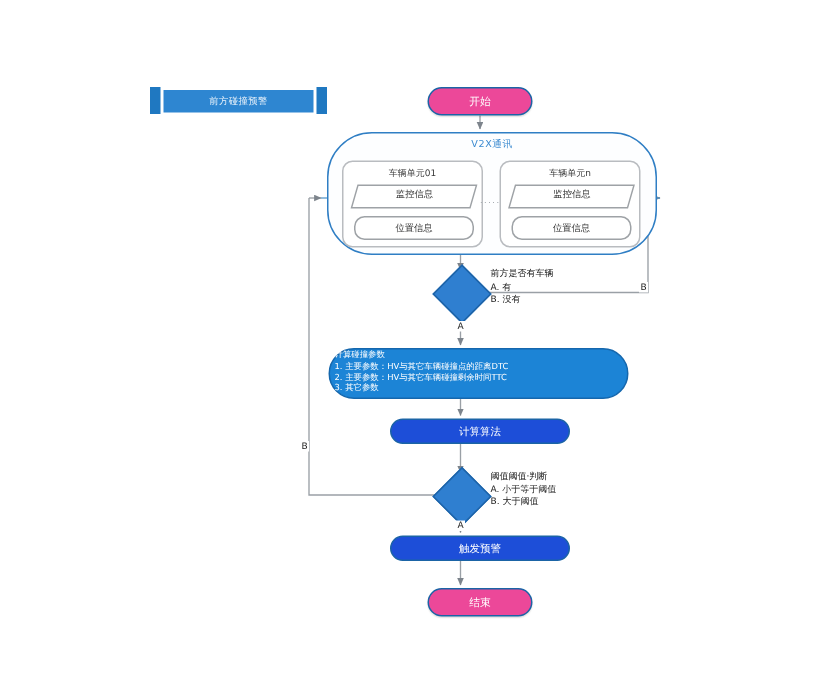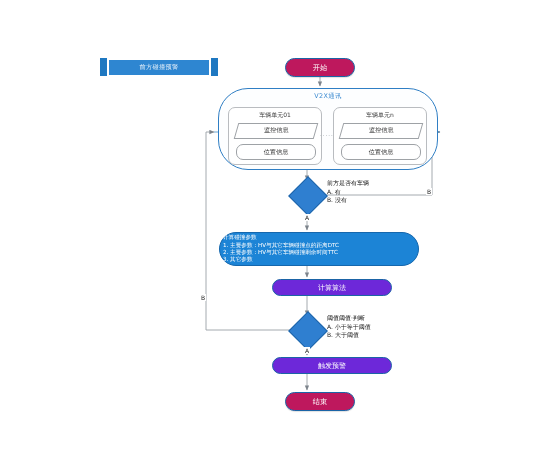--- a/index.html
+++ b/index.html
@@ -30,21 +30,21 @@
   .banner-bar.l{margin-right:2px;}
   .banner-body{
     flex:1 1 auto;height:15px;background:#2e86d1;
     display:flex;align-items:center;justify-content:center;
     color:#eaf3fb;font-size:6.2px;letter-spacing:.3px;
     filter:blur(.35px);
   }
 
   
   .pill{
-    background:#be185d;
+    background:#ec4899;
     border:1.2px solid #1b64a6;
     border-radius:11px;
     color:#ffffff;
     font-size:7.2px;
     display:flex;align-items:center;justify-content:center;
     box-shadow:0 1px 1px rgba(0,0,0,.12);
   }
   .pill-start{left:285px;top:58px;width:70px;height:19px;}
   .pill-end{left:285px;top:392px;width:70px;height:19px;}
 
@@ -118,23 +118,23 @@
     background:#1c84d6;border:1px solid #1567ad;
     padding:2px 3px;
     display:flex;flex-direction:column;justify-content:center;
   }
   .param-box div{
     color:#ffffff;font-size:5.6px;line-height:7.4px;white-space:nowrap;
   }
 
   
   .proc{
-    background:#6d28d9;border:1px solid #1b64a6;
+    background:#1d4ed8;border:1px solid #1b64a6;
     color:#fff;font-size:7px;
-    display:flex;align-items:center;justify-content:center;margin-left:12px;
+    display:flex;align-items:center;justify-content:center;
   }
   .proc-calc{left:260px;top:279px;width:120px;height:17px;}
   .proc-warn{left:260px;top:357px;width:120px;height:17px;}
 
   
   .edge-label{
     position:absolute;font-size:6px;color:#222;background:#fff;
     padding:0 1px;line-height:7px;
   }
 

